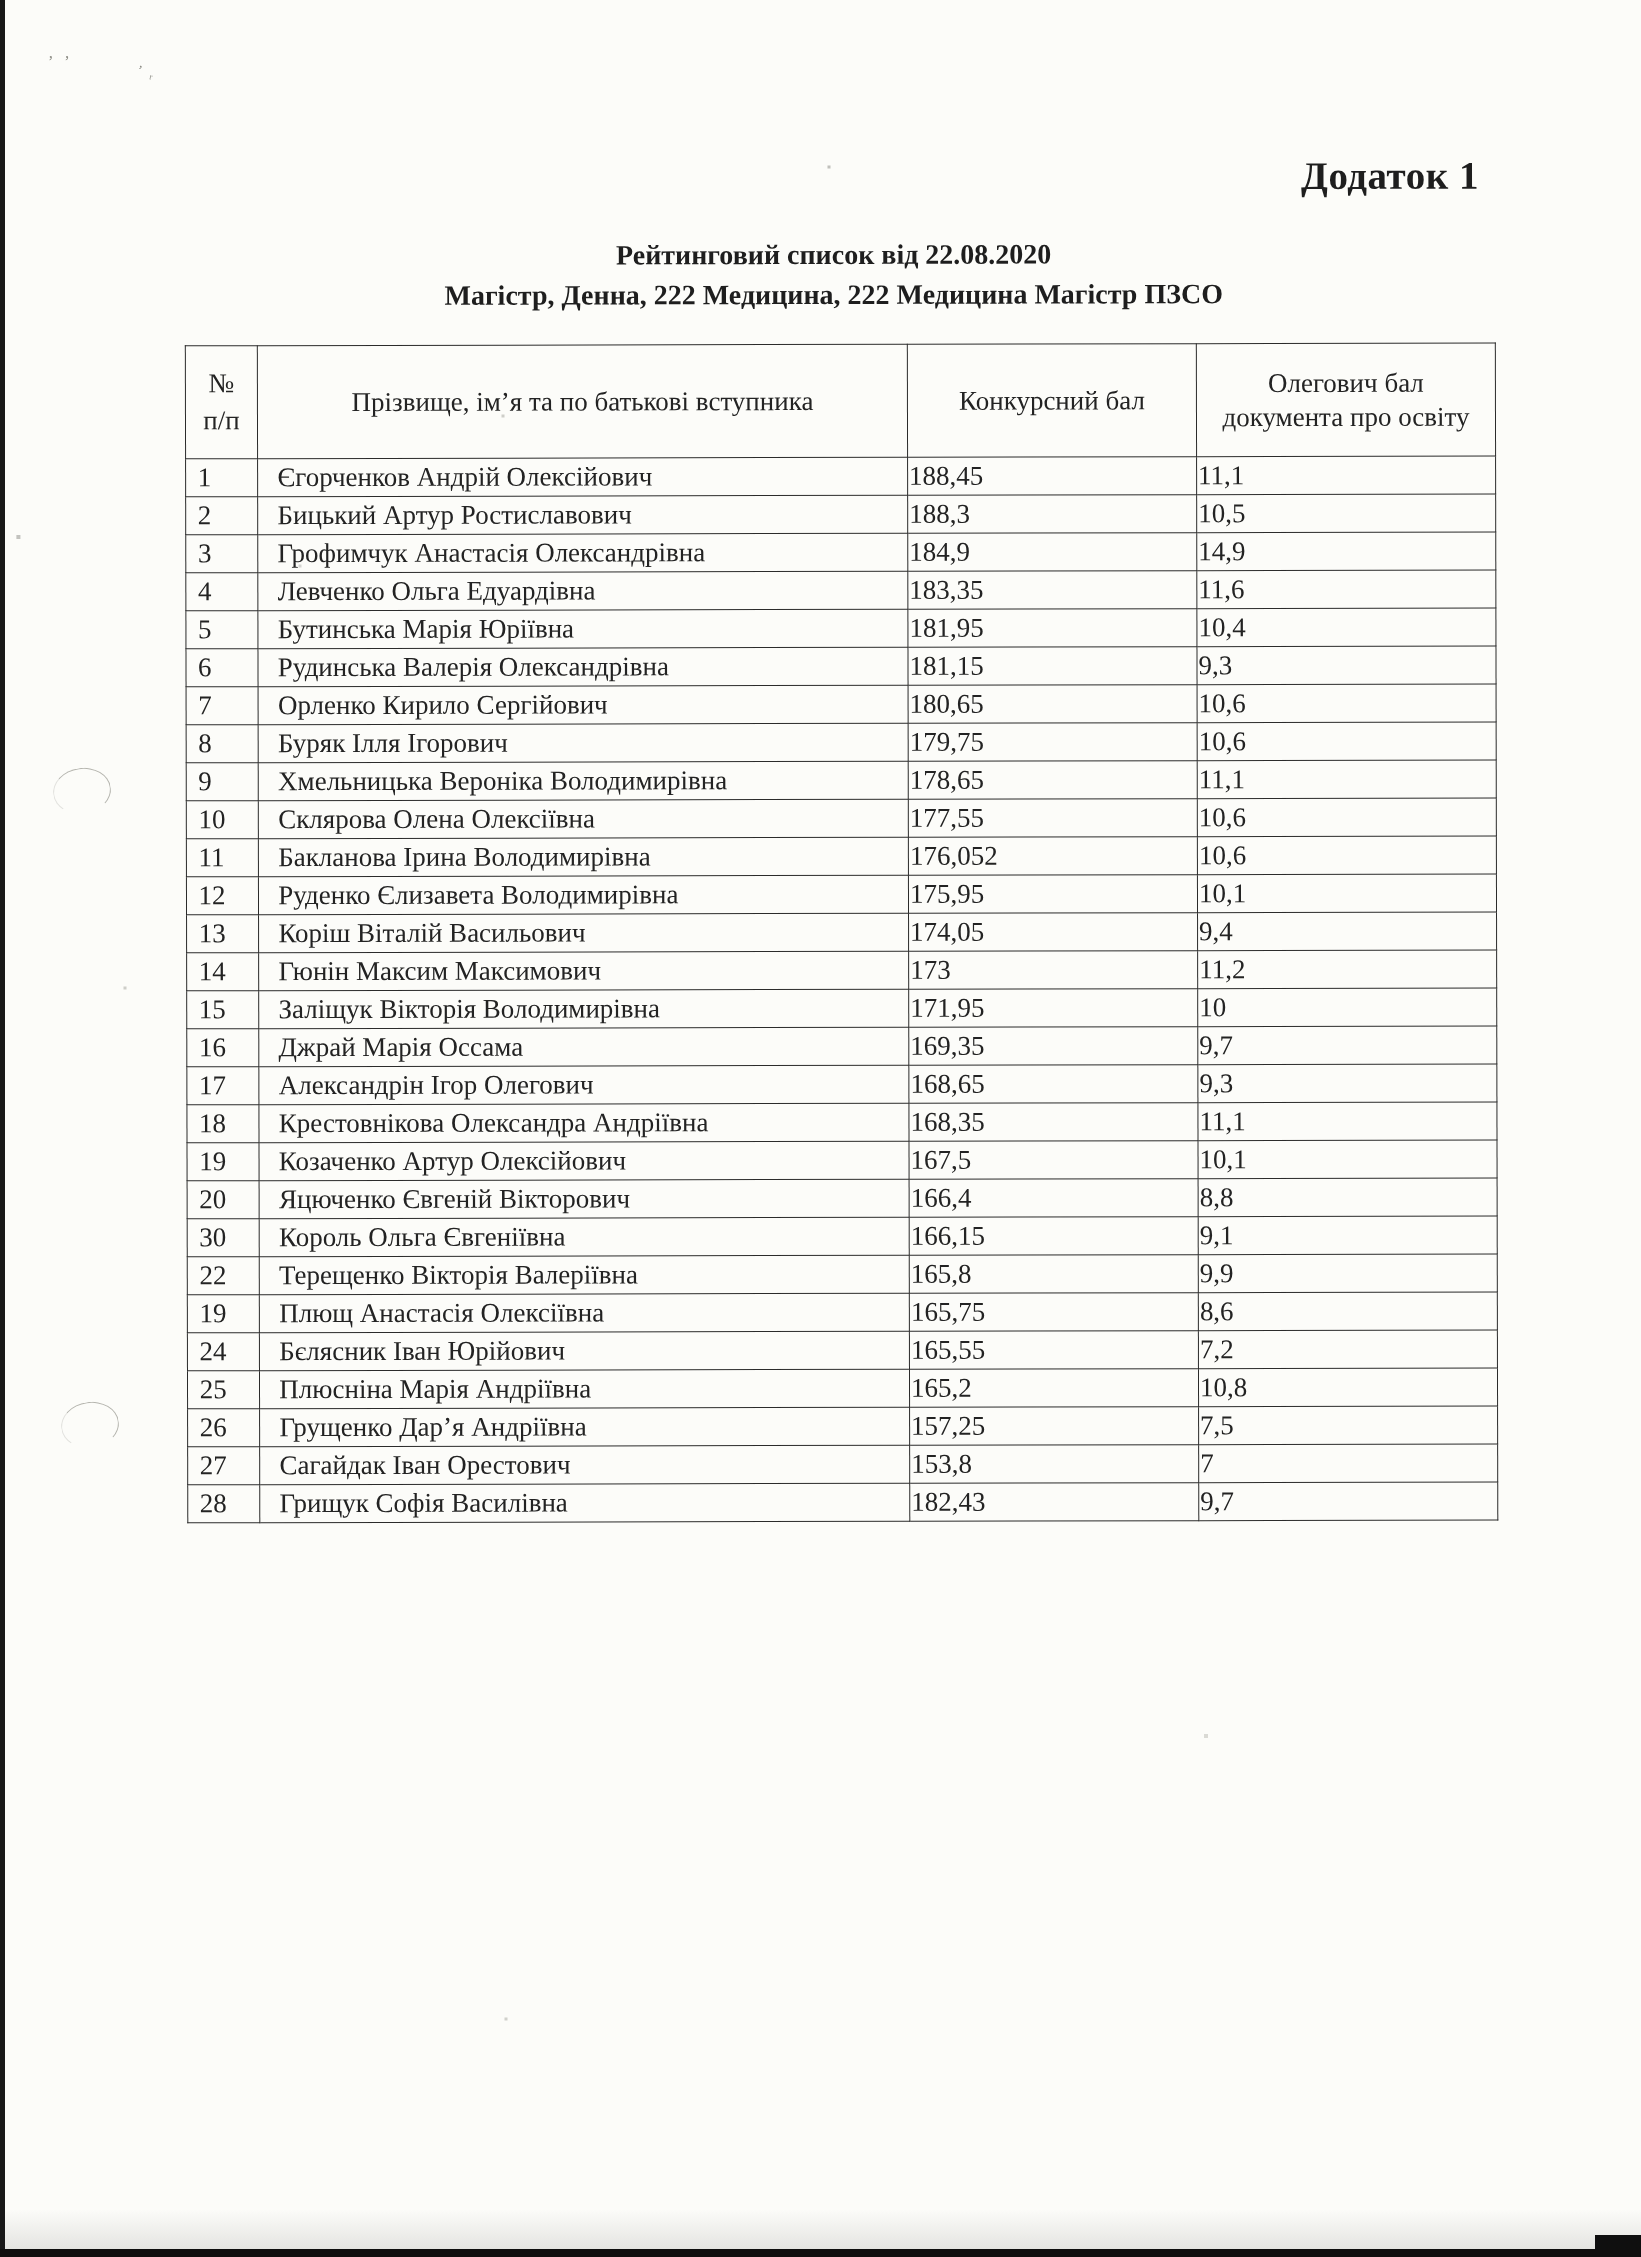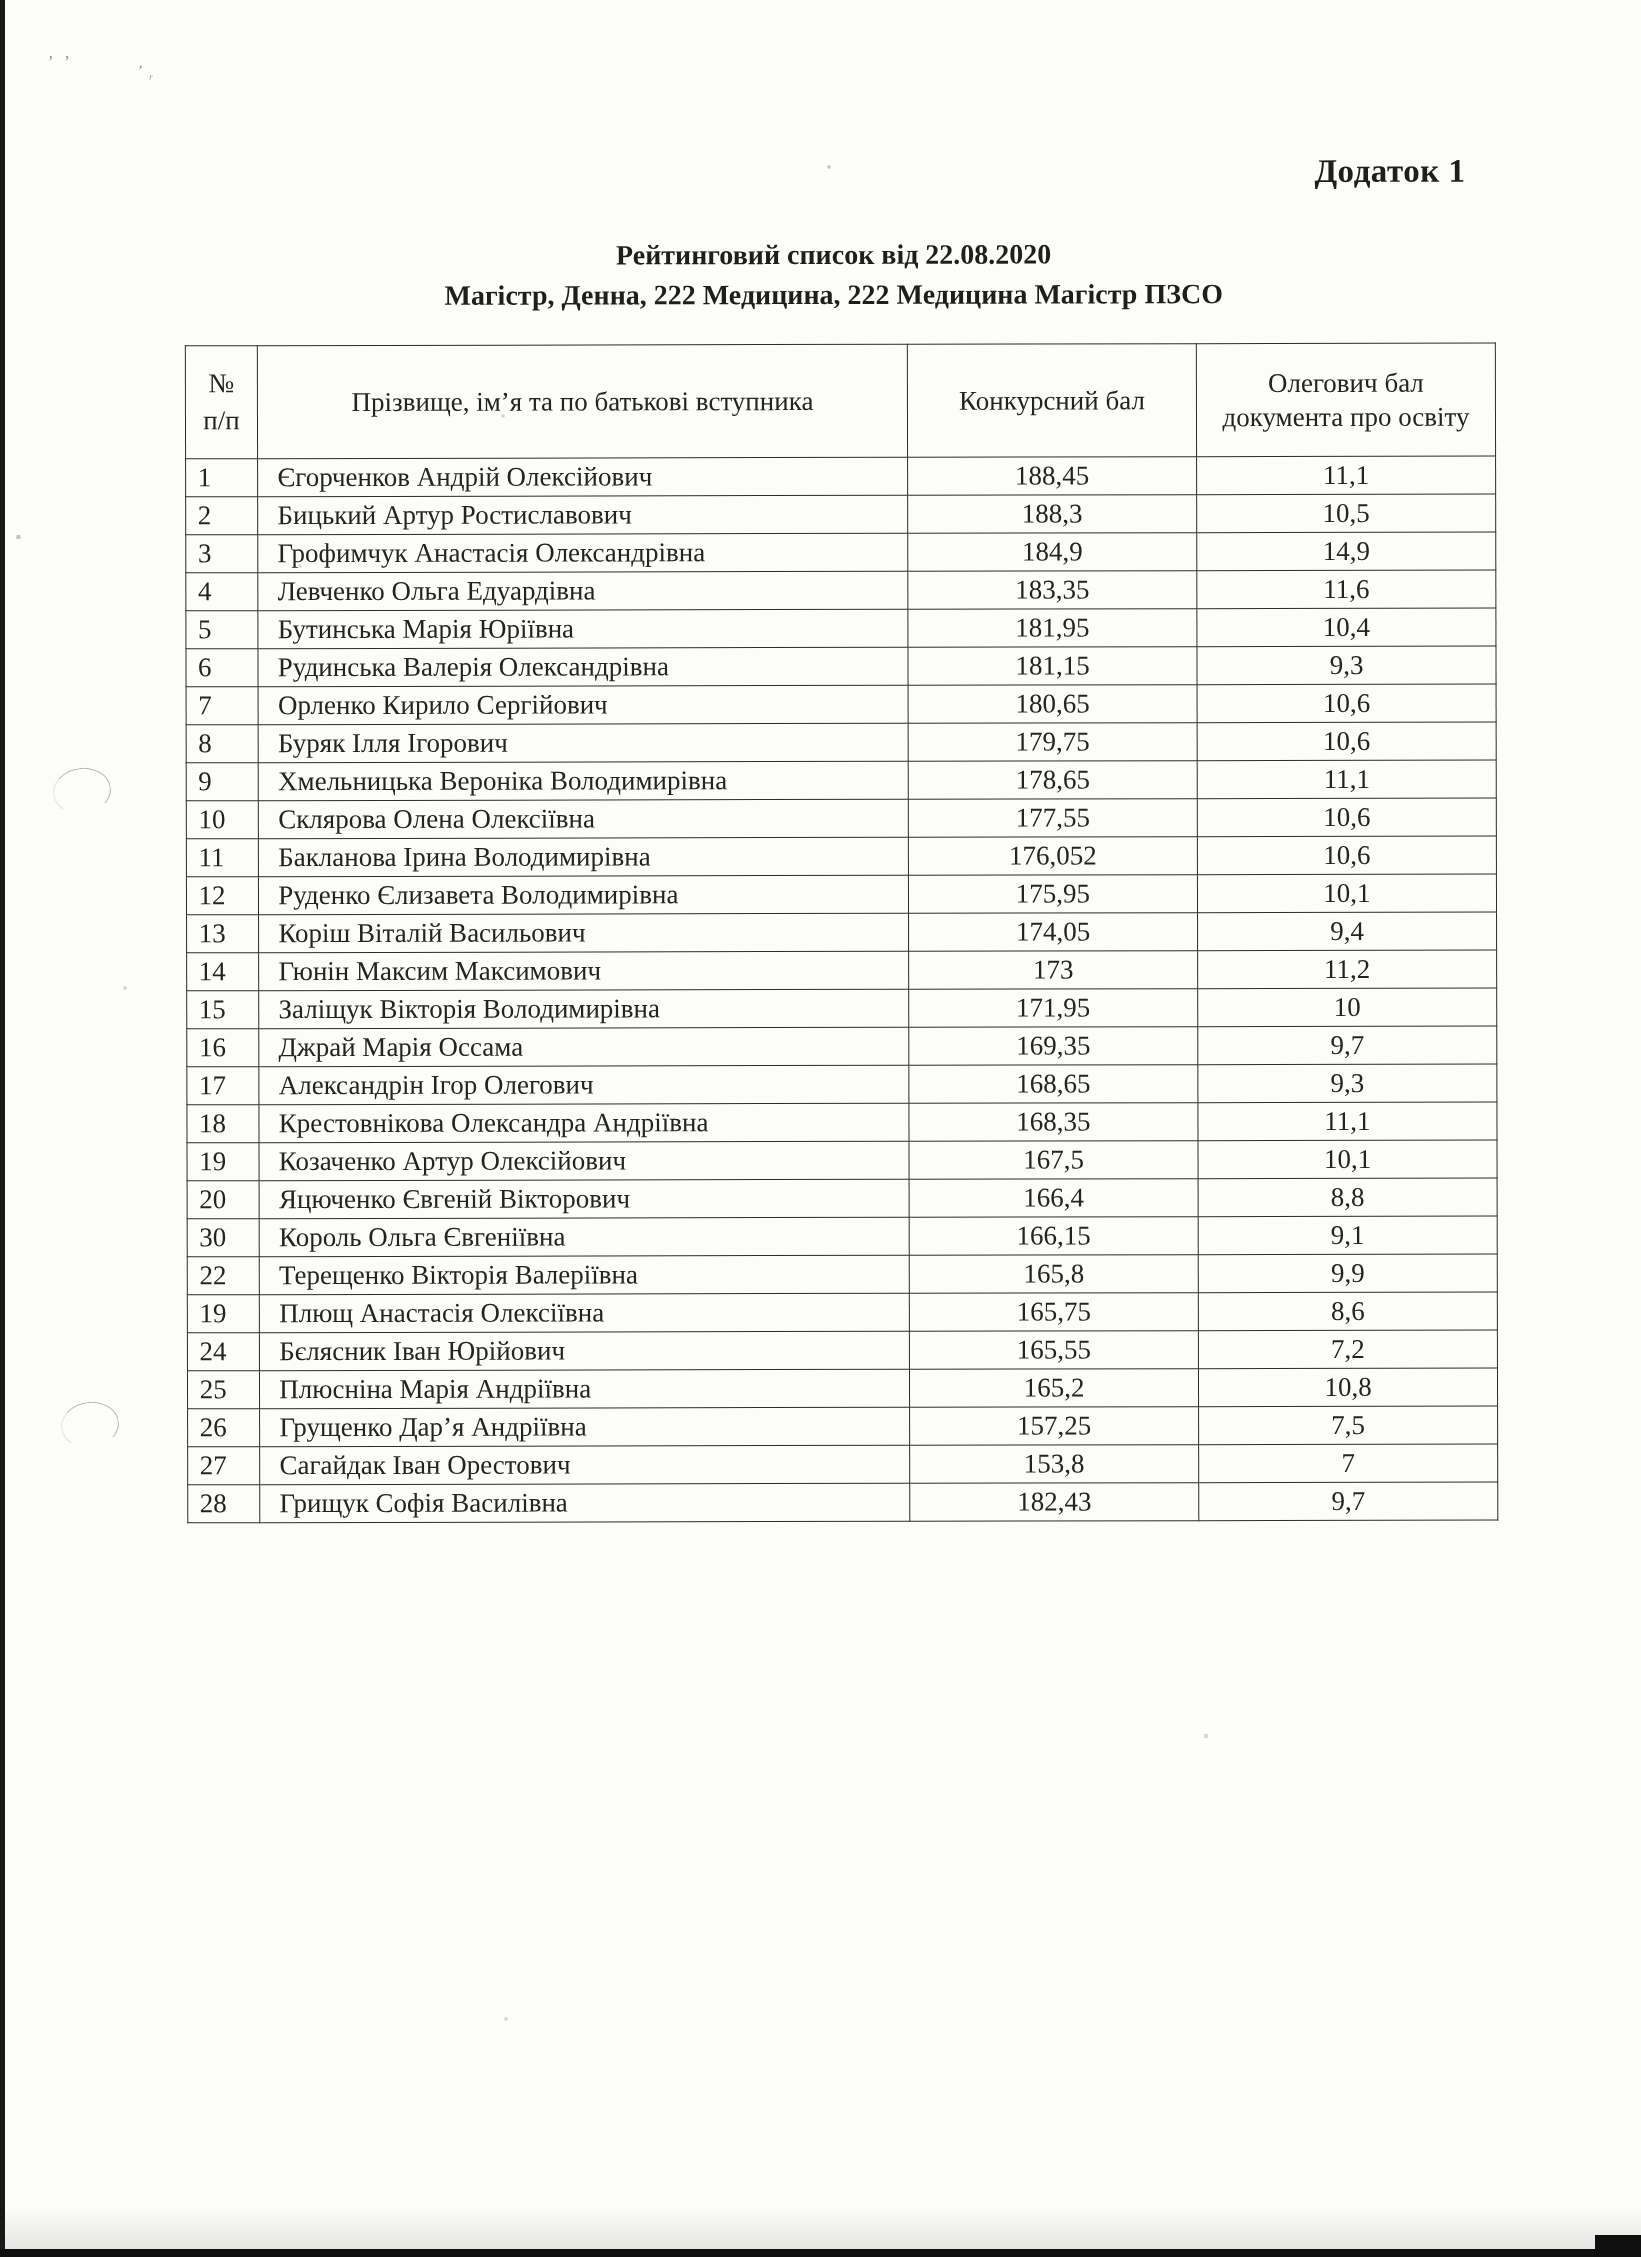--- a/index.html
+++ b/index.html
@@ -6,21 +6,21 @@
   body {
     width: 1641px; height: 2257px; position: relative;
     background: #fcfcf9;
     font-family: "Liberation Serif", "DejaVu Serif", serif;
     color: #242424;
   }
   .tilt { position: absolute; inset: 0; transform: rotate(-0.12deg); transform-origin: 50% 40%; }
 
   .annex {
     position: absolute; top: 154px; left: 1208px; width: 367px;
-    text-align: center; font-size: 33px; font-weight: bold; color: #1e1e1e;
+    text-align: center; font-size: 39px; font-weight: bold; color: #1e1e1e;
     letter-spacing: 0.5px;
   }
   .titles {
     position: absolute; top: 235px; left: 0; width: 1670px;
     text-align: center; font-weight: bold; font-size: 28px; line-height: 40px;
     color: #1e1e1e;
   }
 
   table.rank {
     position: absolute; left: 186px; top: 344px;
@@ -35,21 +35,21 @@
   }
   .rank thead tr { height: 113px; }
   .rank tbody tr { height: 38px; }
   .rank th {
     font-weight: normal; text-align: center; line-height: 34px;
     white-space: normal; padding: 0 25px;
   }
   th.h-num { white-space: pre-line; padding: 0 3.9px; line-height: 37px; }
   td.c-num  { text-align: left; padding-left: 11.6px; }
   td.c-name { text-align: left; padding-left: 19.3px; }
-  td.c-score, td.c-avg { text-align: center; }
+  td.c-score, td.c-avg { text-align: left; }
 
   
   .edge-left   { position: absolute; left: 0; top: 0; width: 4.8px; height: 2257px; background: #181818; }
   .edge-bottom { position: absolute; left: 0; top: 2249px; width: 1641px; height: 8.7px; background: #0f0f0f; }
   .corner-br   { position: absolute; left: 1595px; top: 2235px; width: 46px; height: 22px; background: #0f0f0f; }
   .bottom-shade{ position: absolute; left: 0; top: 2209px; width: 1641px; height: 40px;
                  background: linear-gradient(to bottom, rgba(0,0,0,0), rgba(60,60,55,0.12)); }
   .hp {
     position: absolute; width: 56px; height: 44px; border-radius: 50%;
     border: 1.9px solid rgba(122,122,114,0.55);

